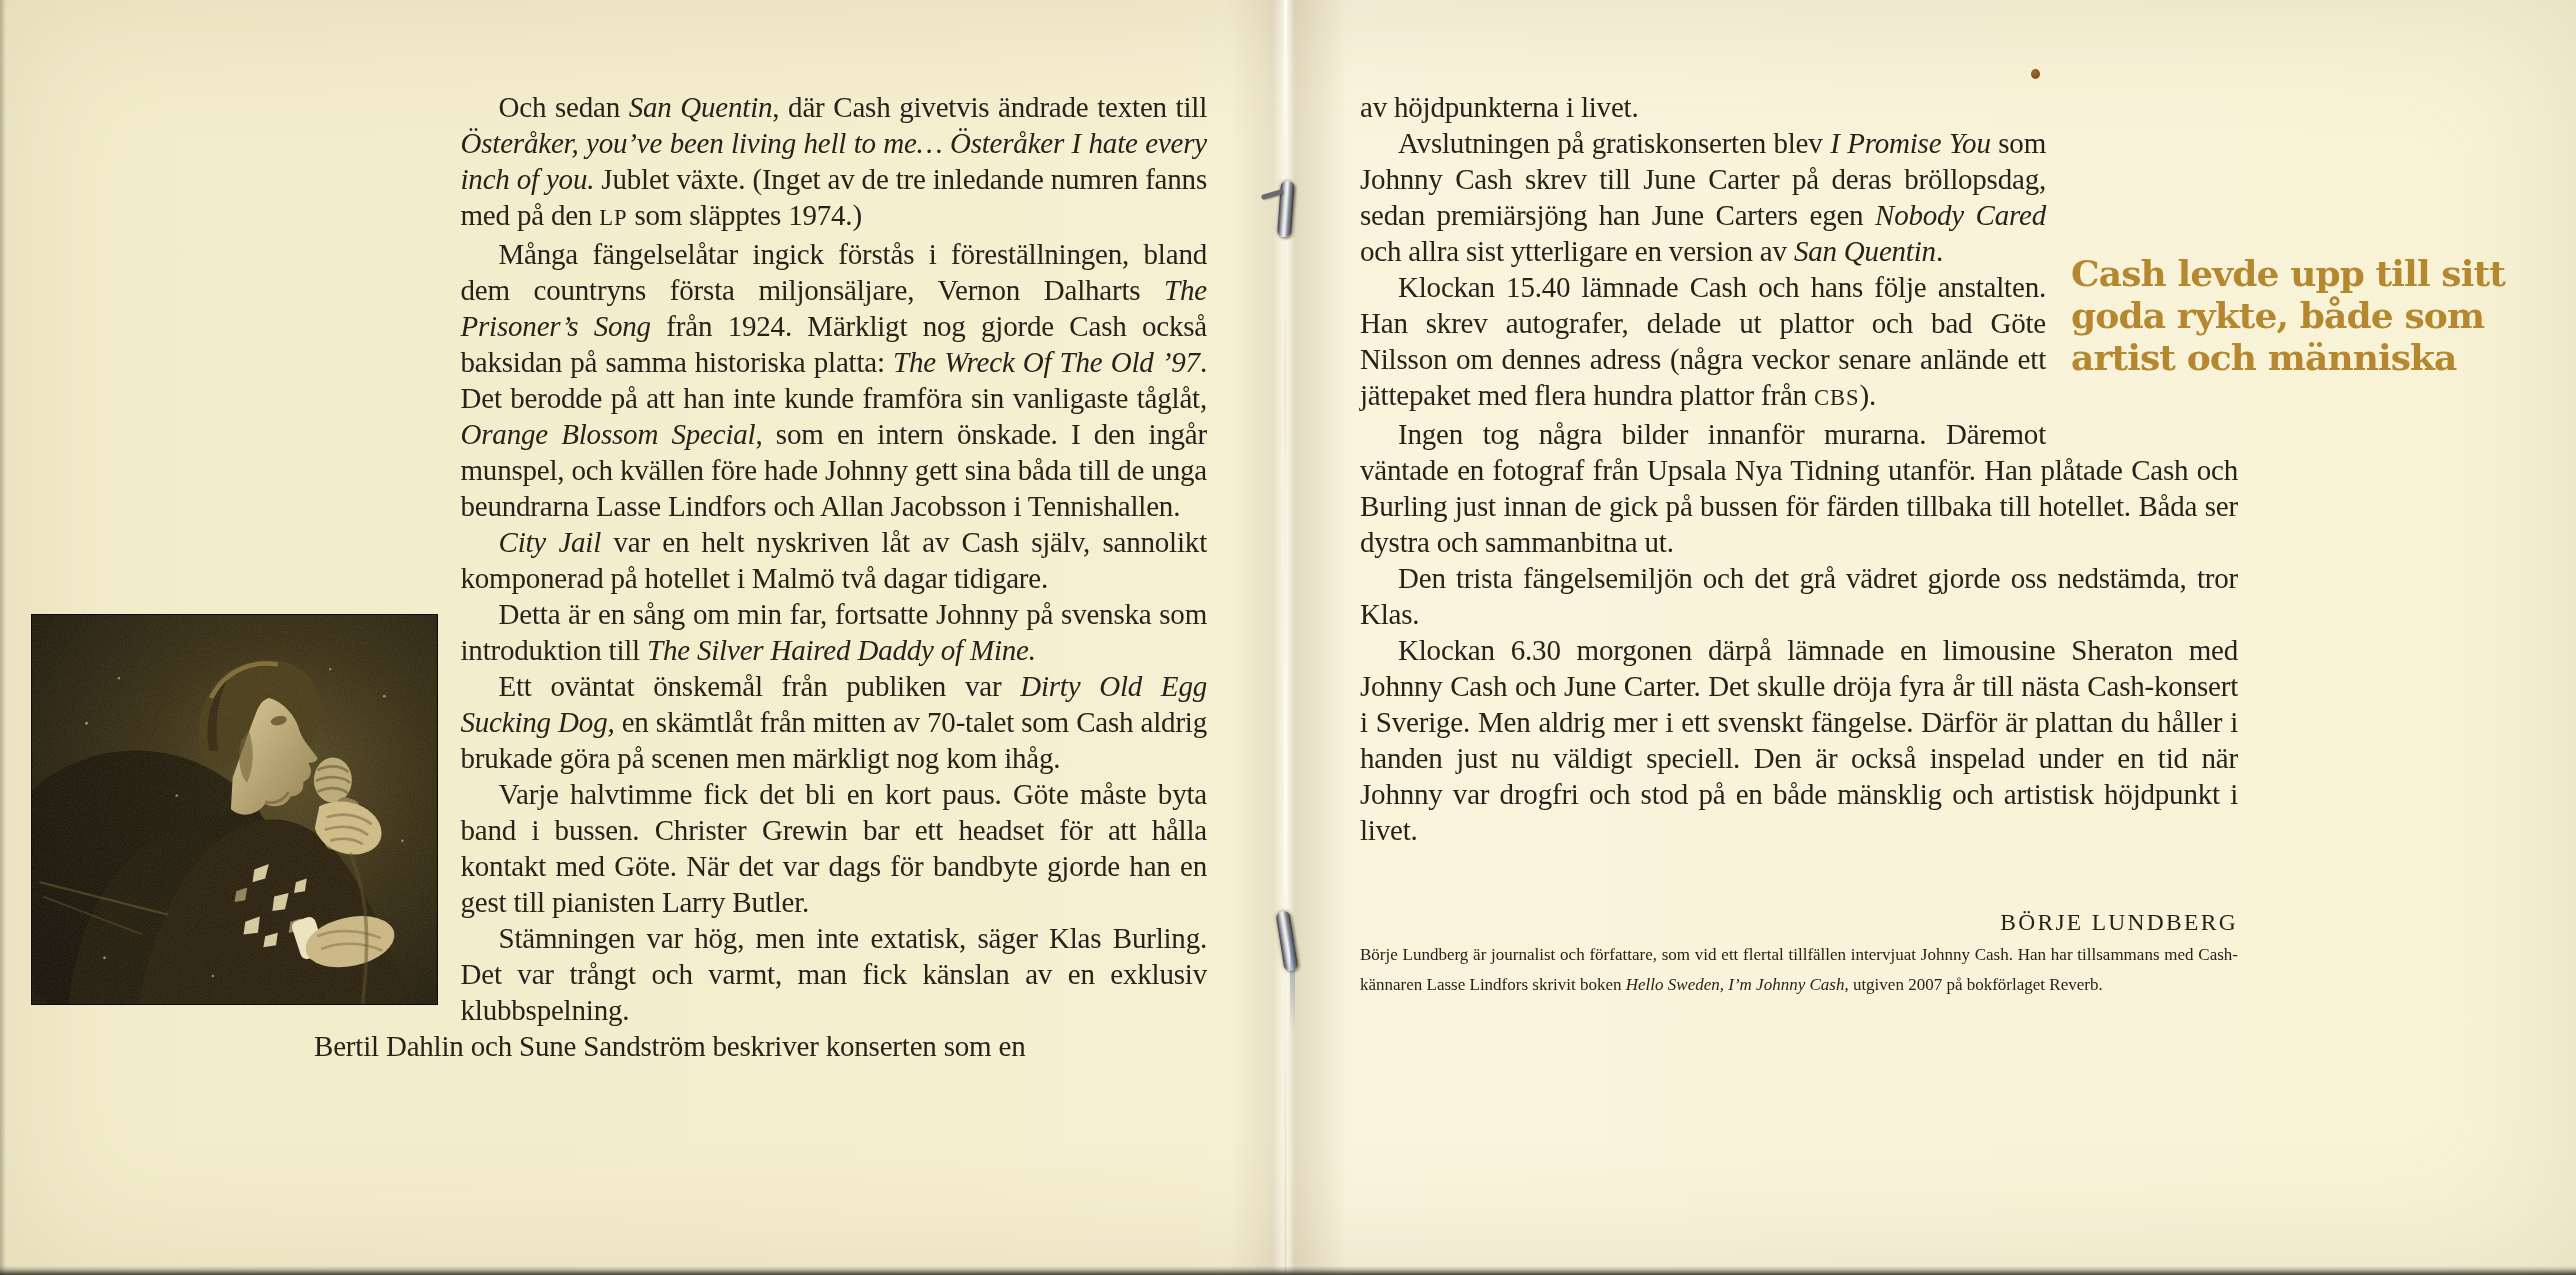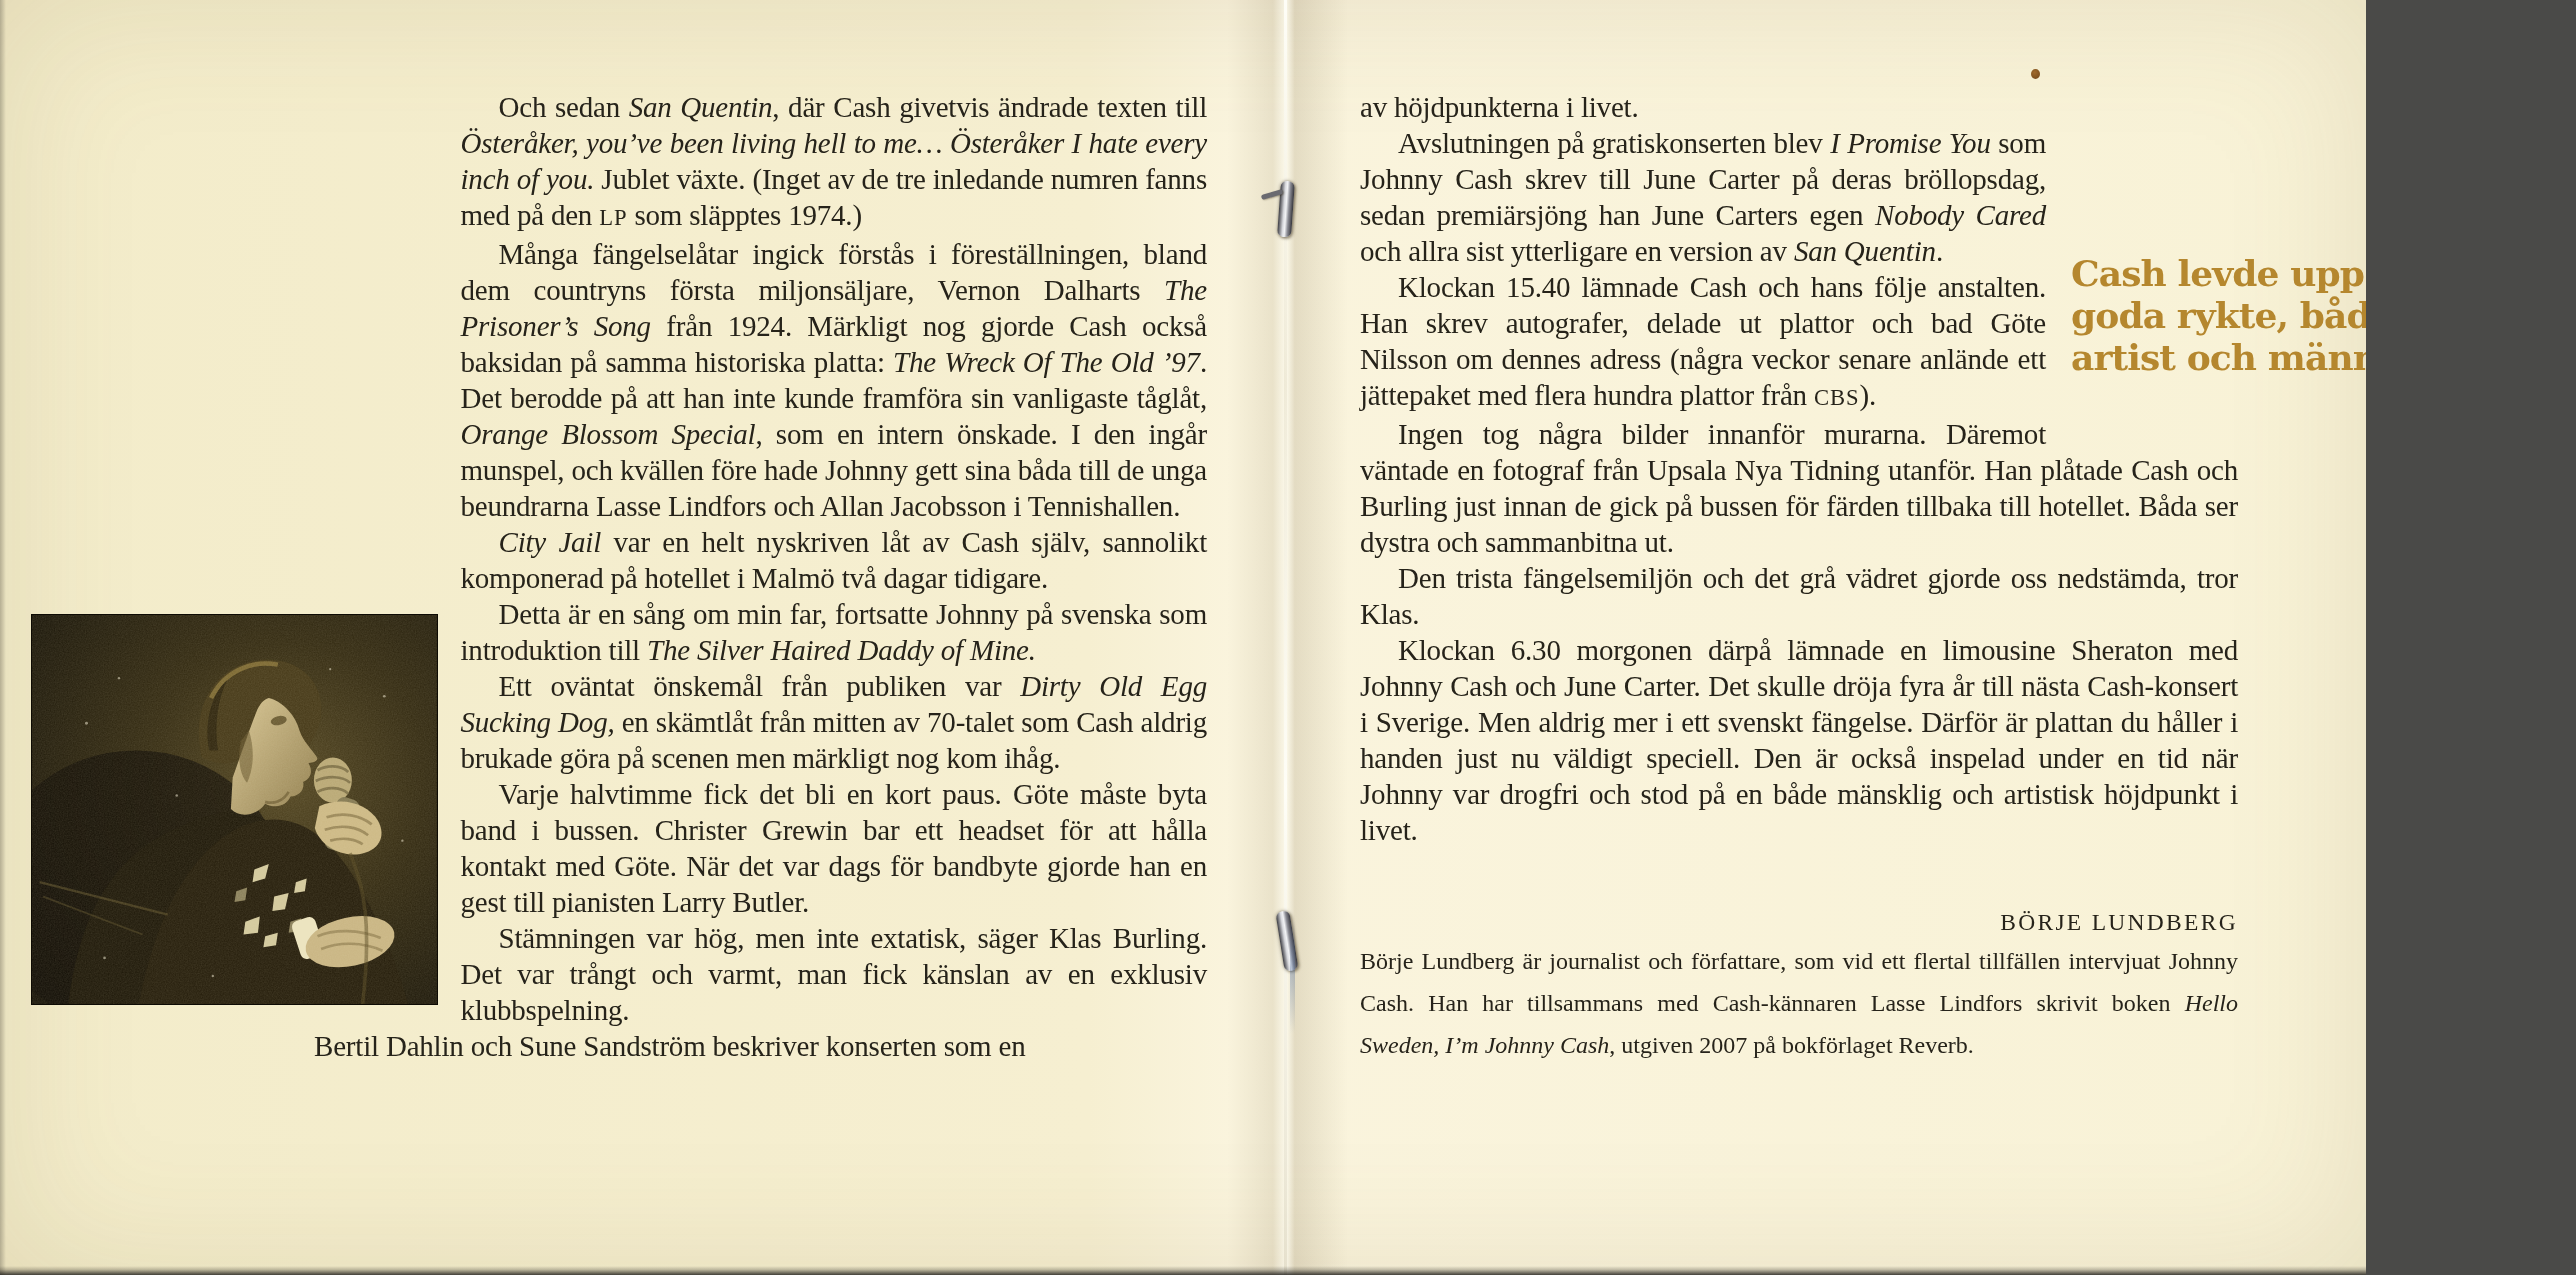--- a/index.html
+++ b/index.html
@@ -1,18 +1,18 @@
 <!DOCTYPE html>
 <html style="font-size:14.5px"><head>
 <meta charset="utf-8">
 <style>
   html,body { margin:0; padding:0; background:#4a4a48; }
   .spread {
     position:relative;
-    width:2366px; height:1276px;
+    width:2576px; height:1276px;
     overflow:hidden;
     background:linear-gradient(90deg,#f3ecca 0%,#f6efd1 46%,#faf4dd 52%,#f8f2d6 100%);
     box-shadow:inset 0 0 145px rgba(120,100,50,.14);
     font-family:"Liberation Serif","DejaVu Serif",serif;
     color:#26231a;
   }
   .col {
     position:absolute;
     text-align:justify;
     font-size:29px;
@@ -44,21 +44,21 @@
     font-family:"DejaVu Serif",serif;
     font-weight:700;
     font-size:36px; line-height:42px;
     letter-spacing:-0.9px;
     color:#b5872e;
     text-align:left;
     margin-top:24px;
   }
 
   .byline { margin-top:56px; font-size:23.5px; letter-spacing:2.3px; text-align:right; }
-  .bio    { font-size:24px; line-height:42px; margin-top:11px; letter-spacing:0; }
+  .bio    { font-size:17px; line-height:30px; margin-top:11px; letter-spacing:0; }
 
   .spine-shade {
     position:absolute; left:1227px; top:0; width:121px; height:100%;
     background:linear-gradient(90deg, rgba(90,70,35,0) 0%, rgba(90,70,35,0.10) 38%,
       rgba(255,255,248,0.55) 49%, rgba(90,70,35,0.14) 56%, rgba(90,70,35,0) 100%);
   }
   .spine-crease {
     position:absolute; left:1284px; top:0; width:2.7px; height:100%;
     background:linear-gradient(180deg, rgba(255,255,250,.85), rgba(225,218,195,.45) 30%,
       rgba(255,255,250,.8) 62%, rgba(215,208,185,.55));

